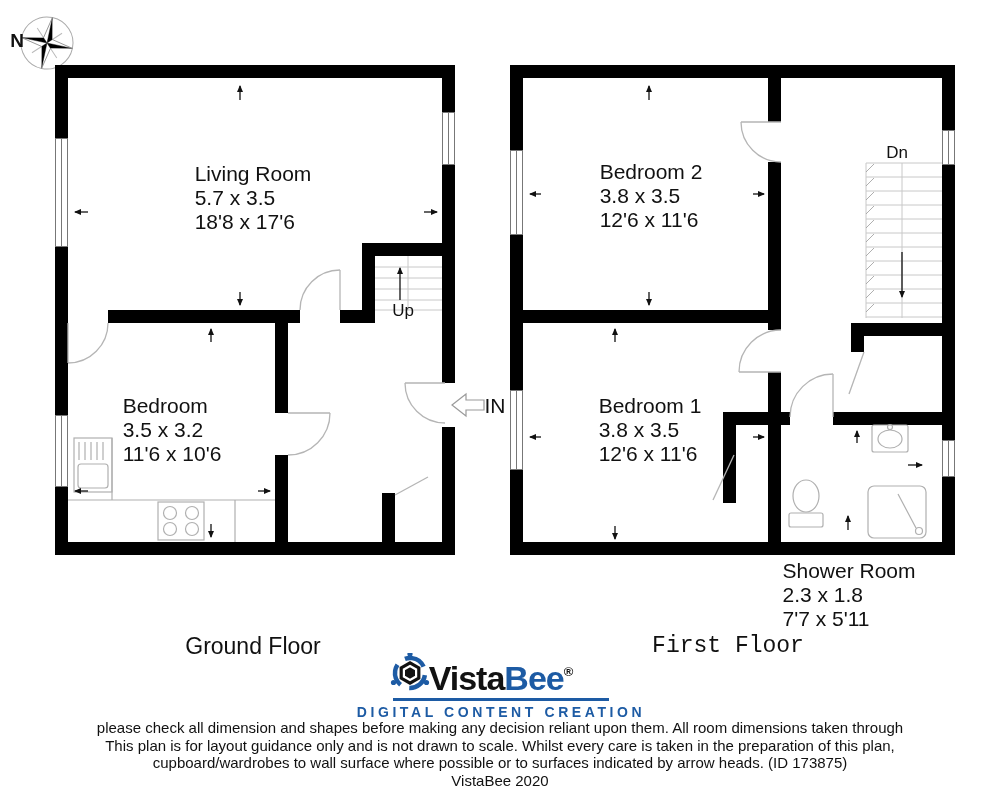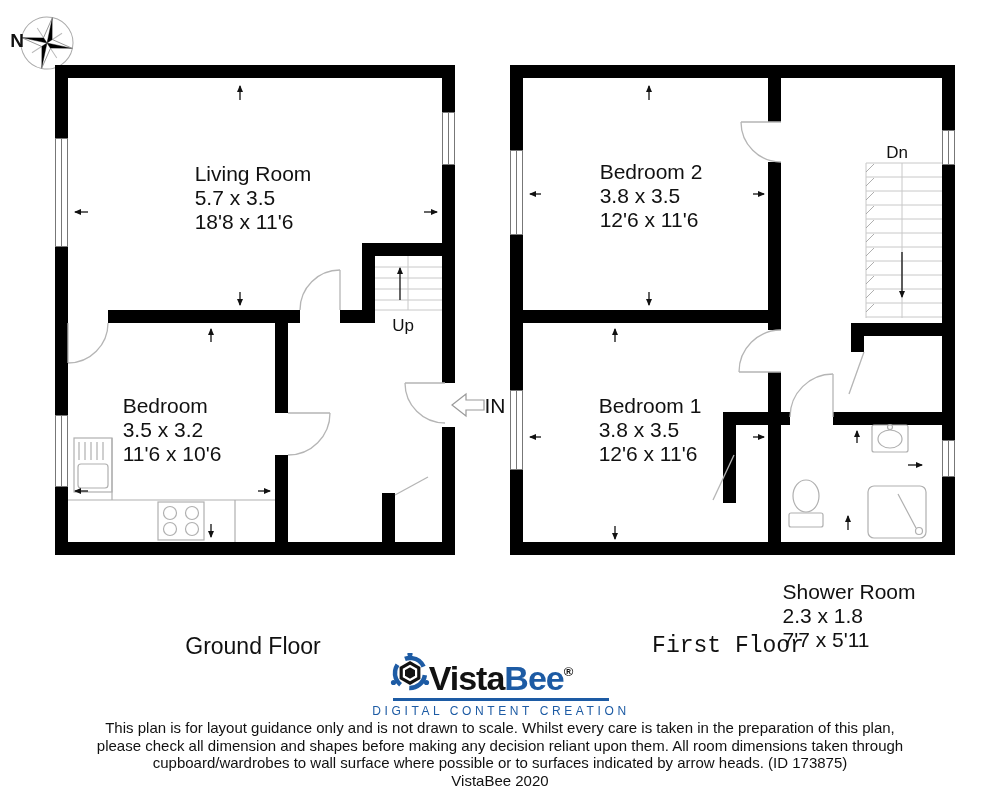--- a/index.html
+++ b/index.html
@@ -22,21 +22,21 @@
   .floorlbl{font-size:23px;}
   .inlbl{font-size:21px;}
   .nlbl{font-size:19px;font-weight:600;}
   .logo{position:absolute;left:390px;top:653px;width:222px;display:flex;
         flex-direction:column;align-items:center;}
   .logo-row{display:flex;align-items:center;gap:3px;}
   .wordmark{font-size:34px;font-weight:800;letter-spacing:-1px;color:#121212;line-height:38px;}
   .wordmark .blue{color:#1d5ba4;}
   .wordmark sup{font-size:13px;font-weight:700;vertical-align:14px;letter-spacing:0;}
   .logo-rule{width:216px;height:2.5px;background:#1d5ba4;margin-top:1px;}
-  .tagline{font-size:12px;font-weight:400;letter-spacing:3.6px;color:#1d5ba4;
+  .tagline{font-size:14px;font-weight:700;letter-spacing:3.6px;color:#1d5ba4;
            margin-top:3px;white-space:nowrap;}
   .disclaimer{position:absolute;left:0;top:719px;width:1000px;text-align:center;
               font-size:15px;line-height:17.5px;}
 </style>
 </head>
 <body>
 
 <div class="canvas">
 
   <svg width="1000" height="795" viewBox="0 0 1000 795">
@@ -217,48 +217,48 @@
         <line class="dim" x1="857" y1="443" x2="857" y2="431" marker-end="url(#ah)"></line>
       </g>
     </g>
   </svg>
 
   <div class="lbl nlbl" style="left:17px;top:41px;">N</div>
 
   <div class="room" style="left:253px;top:198px;">
     <div>Living Room</div>
     <div>5.7 x 3.5</div>
-    <div>18'8 x 11'6</div>
+    <div>18'8 x 17'6</div>
   </div>
 
   <div class="room" style="left:172px;top:430px;">
     <div>Bedroom</div>
     <div>3.5 x 3.2</div>
     <div>11'6 x 10'6</div>
   </div>
 
   <div class="room" style="left:651px;top:196px;">
     <div>Bedroom 2</div>
     <div>3.8 x 3.5</div>
     <div>12'6 x 11'6</div>
   </div>
 
   <div class="room" style="left:650px;top:430px;">
     <div>Bedroom 1</div>
     <div>3.8 x 3.5</div>
     <div>12'6 x 11'6</div>
   </div>
 
-  <div class="room" style="left:849px;top:595px;margin-top:21px;">
+  <div class="room" style="left:849px;top:595px;">
     <div>Shower Room</div>
     <div>2.3 x 1.8</div>
     <div>7'7 x 5'11</div>
   </div>
 
-  <div class="lbl small" style="left:403px;top:326px;">Up</div>
+  <div class="lbl small" style="left:403px;top:311px;">Up</div>
   <div class="lbl small" style="left:897px;top:153px;">Dn</div>
   <div class="lbl inlbl" style="left:495px;top:406px;">IN</div>
 
   <div class="lbl floorlbl" style="left:253px;top:646px;">Ground Floor</div>
   <div class="lbl floorlbl" style="left:728px;top:646px;font-family:Liberation Mono, monospace;">First Floor</div>
 
   <div class="logo">
     <div class="logo-row">
       <svg width="40" height="40" viewBox="-20 -20 40 40">
         <circle r="15" fill="none" stroke="#1d5ba4" stroke-width="4.5" stroke-dasharray="22 9.5" transform="rotate(8)"></circle>
@@ -268,19 +268,19 @@
         <polygon points="0,-12 10.4,-6 10.4,6 0,12 -10.4,6 -10.4,-6" fill="#111"></polygon>
         <polygon points="0,-7 6.1,-3.5 6.1,3.5 0,7 -6.1,3.5 -6.1,-3.5" fill="none" stroke="#fff" stroke-width="2.2"></polygon>
       </svg>
       <div class="wordmark"><span>Vista</span><span class="blue">Bee</span><sup>®</sup></div>
     </div>
     <div class="logo-rule"></div>
     <div class="tagline">DIGITAL CONTENT CREATION</div>
   </div>
 
   <div class="disclaimer">
+    <div>please check all dimension and shapes before making any decision reliant upon them. All room dimensions taken through</div>
     <div>This plan is for layout guidance only and is not drawn to scale. Whilst every care is taken in the preparation of this plan,</div>
-    <div>please check all dimension and shapes before making any decision reliant upon them. All room dimensions taken through</div>
     <div>cupboard/wardrobes to wall surface where possible or to surfaces indicated by arrow heads. (ID 173875)</div>
     <div>VistaBee 2020</div>
   </div>
 
 </div>
 
 </body></html>

